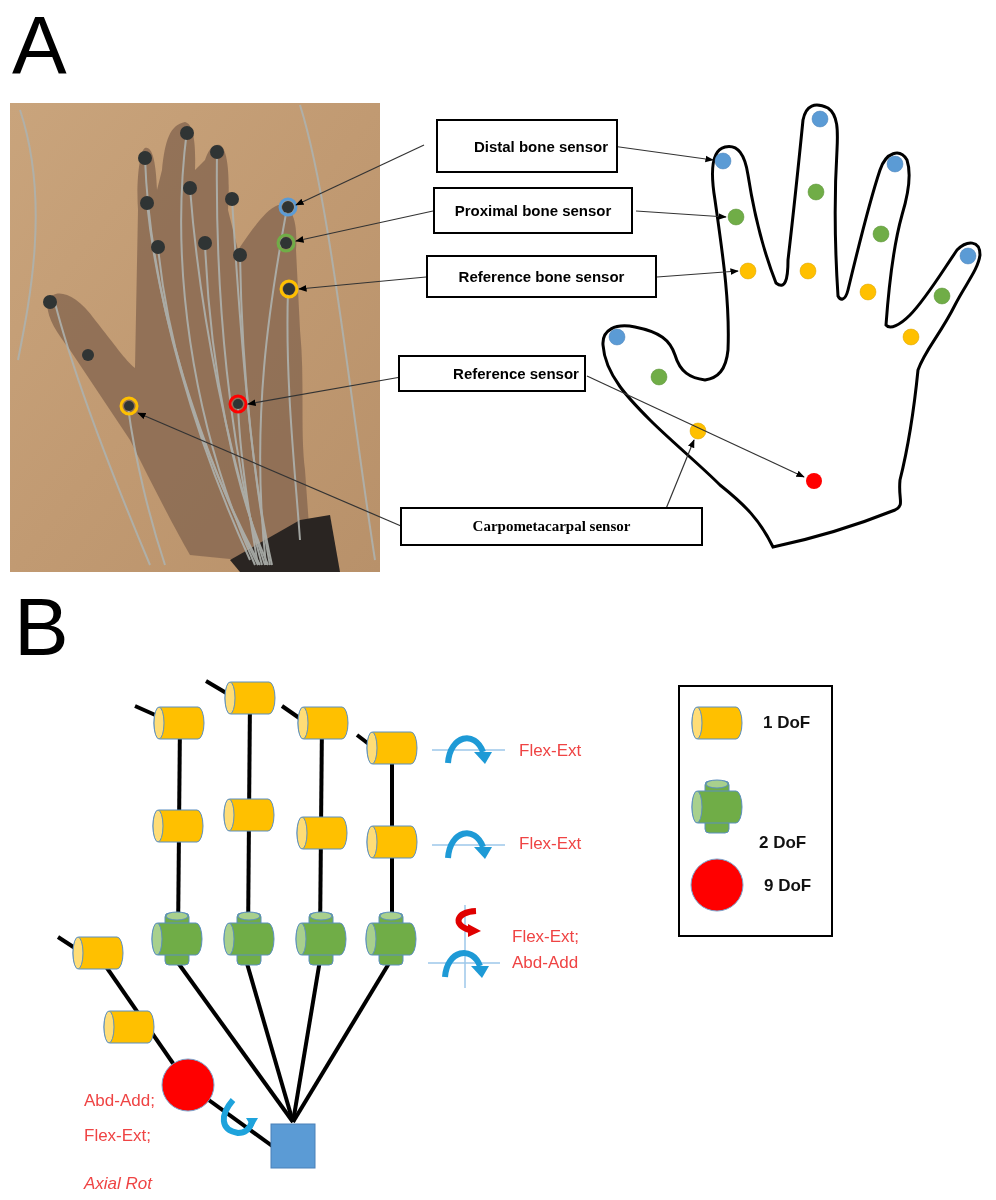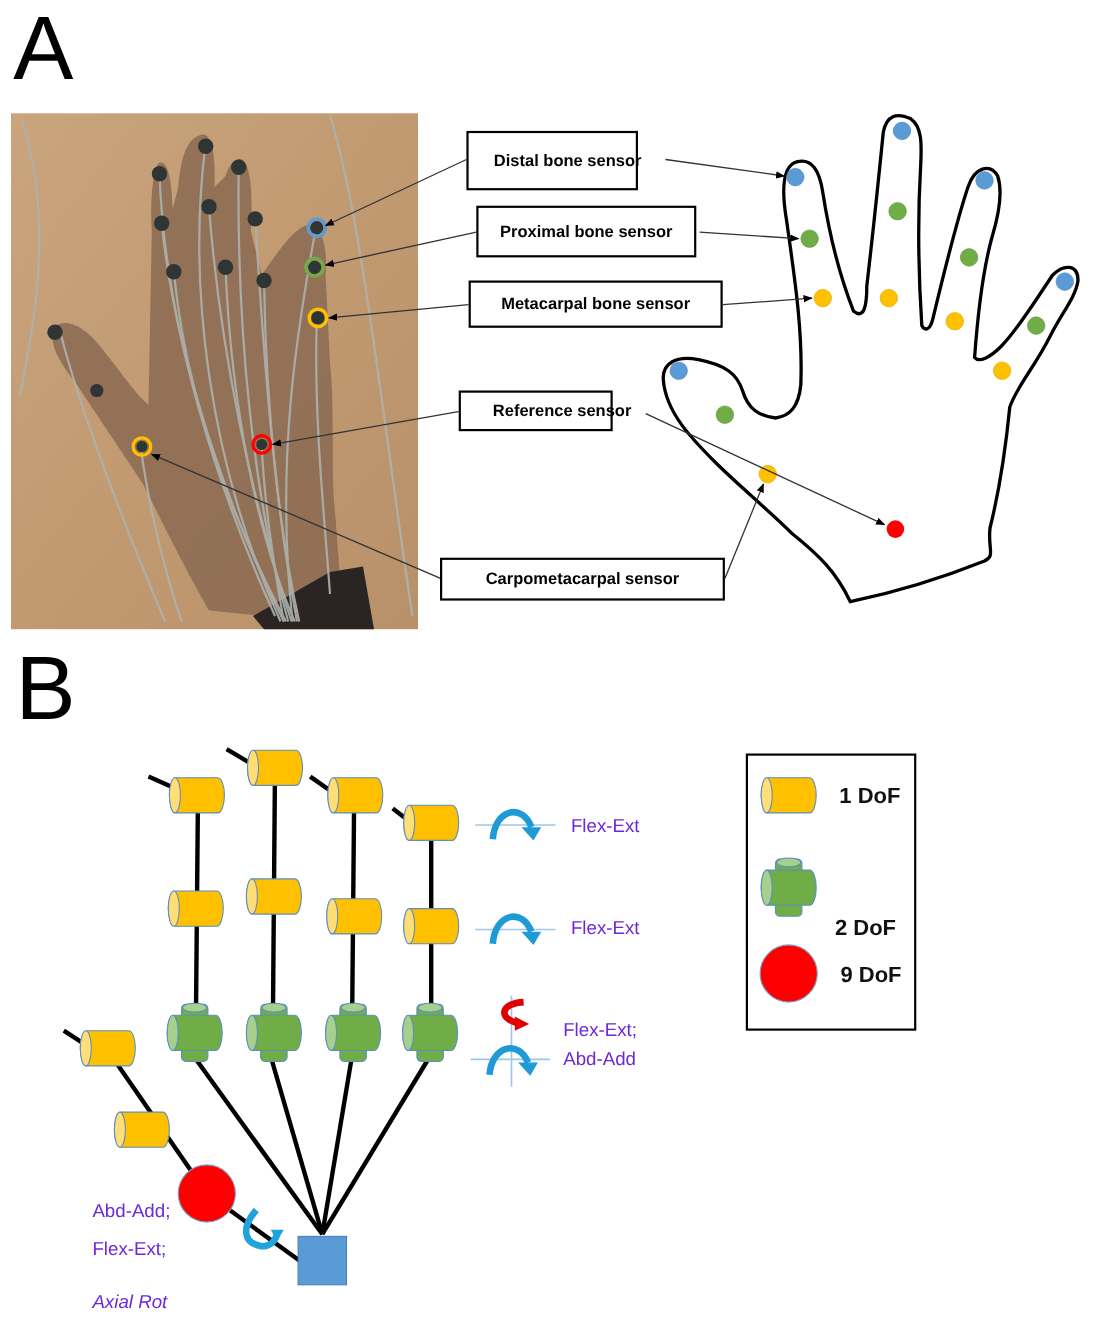--- a/index.html
+++ b/index.html
@@ -1,20 +1,20 @@
 <!DOCTYPE html>
 <html><head>
 <meta charset="utf-8">
 <style>
   html,body{margin:0;padding:0;background:#fff;}
   body{width:996px;height:1200px;position:relative;overflow:hidden;font-family:"Liberation Sans",sans-serif;}
   .panel-letter{position:absolute;font-family:"Liberation Sans",sans-serif;font-size:82px;color:#000;line-height:1;}
   .label-box{position:absolute;border:2px solid #000;background:#fff;font-weight:bold;font-size:15px;display:flex;align-items:center;justify-content:center;box-sizing:border-box;white-space:nowrap;}
-  .txt{position:absolute;font-size:17px;color:#6d28d9;line-height:1.3;white-space:nowrap;text-align:right;}
-  .legend-txt{position:absolute;font-size:20px;font-weight:bold;color:#111;}
+  .txt{position:absolute;font-size:17px;color:#ef4444;line-height:1.3;white-space:nowrap;text-align:right;}
+  .legend-txt{position:absolute;font-size:17px;font-weight:bold;color:#111;}
   svg{position:absolute;left:0;top:0;}
 </style>
 </head>
 <body>
 
 <div class="panel-letter" style="left:12px;top:4px;">A</div>
 <div class="panel-letter" style="left:14px;top:586px;">B</div>
 
 <svg width="996" height="1200" viewBox="0 0 996 1200">
   <defs>
@@ -257,25 +257,25 @@
           <g>
             <rect x="692" y="791" width="50" height="32" rx="6" ry="16" fill="#70ad47" stroke="#5b8fc0" stroke-width="1"></rect>
             <ellipse cx="697" cy="807" rx="5" ry="16" fill="#a8d08d" stroke="#5b8fc0" stroke-width="1"></ellipse>
           </g>
         </g>
       </g>
     <circle cx="717" cy="885" r="26" fill="#ff0000" stroke="#7aa6d0" stroke-width="1"></circle>
   </g>
 </svg>
 
-<div class="label-box" style="left:424px;top:119px;width:156px;height:54px;padding-left:28px;">Distal bone sensor</div>
+<div class="label-box" style="left:436px;top:119px;width:182px;height:54px;padding-left:28px;">Distal bone sensor</div>
 <div class="label-box" style="left:433px;top:187px;width:200px;height:47px;">Proximal bone sensor</div>
-<div class="label-box" style="left:426px;top:255px;width:231px;height:43px;">Metacarpal bone sensor</div>
-<div class="label-box" style="left:417px;top:355px;width:140px;height:37px;padding-left:48px;">Reference sensor</div>
-<div class="label-box" style="left:400px;top:507px;width:259px;height:39px;">Carpometacarpal sensor</div>
+<div class="label-box" style="left:426px;top:255px;width:231px;height:43px;">Reference bone sensor</div>
+<div class="label-box" style="left:398px;top:355px;width:188px;height:37px;padding-left:48px;">Reference sensor</div>
+<div class="label-box" style="left:400px;top:507px;width:303px;height:39px;font-family:Liberation Serif, serif;">Carpometacarpal sensor</div>
 
 <div class="txt" style="left:519px;top:740px;">Flex-Ext</div>
 <div class="txt" style="left:519px;top:833px;">Flex-Ext</div>
 <div class="txt" style="left:512px;top:926px;">Flex-Ext;</div>
 <div class="txt" style="left:512px;top:952px;">Abd-Add</div>
 <div class="txt" style="left:84px;top:1125px;">Flex-Ext;</div>
 <div class="txt" style="left:84px;top:1090px;">Abd-Add;</div>
 <div class="txt" style="left:84px;top:1173px;font-style:italic;">Axial Rot</div>
 
 <div class="legend-txt" style="left:763px;top:713px;">1 DoF</div>

